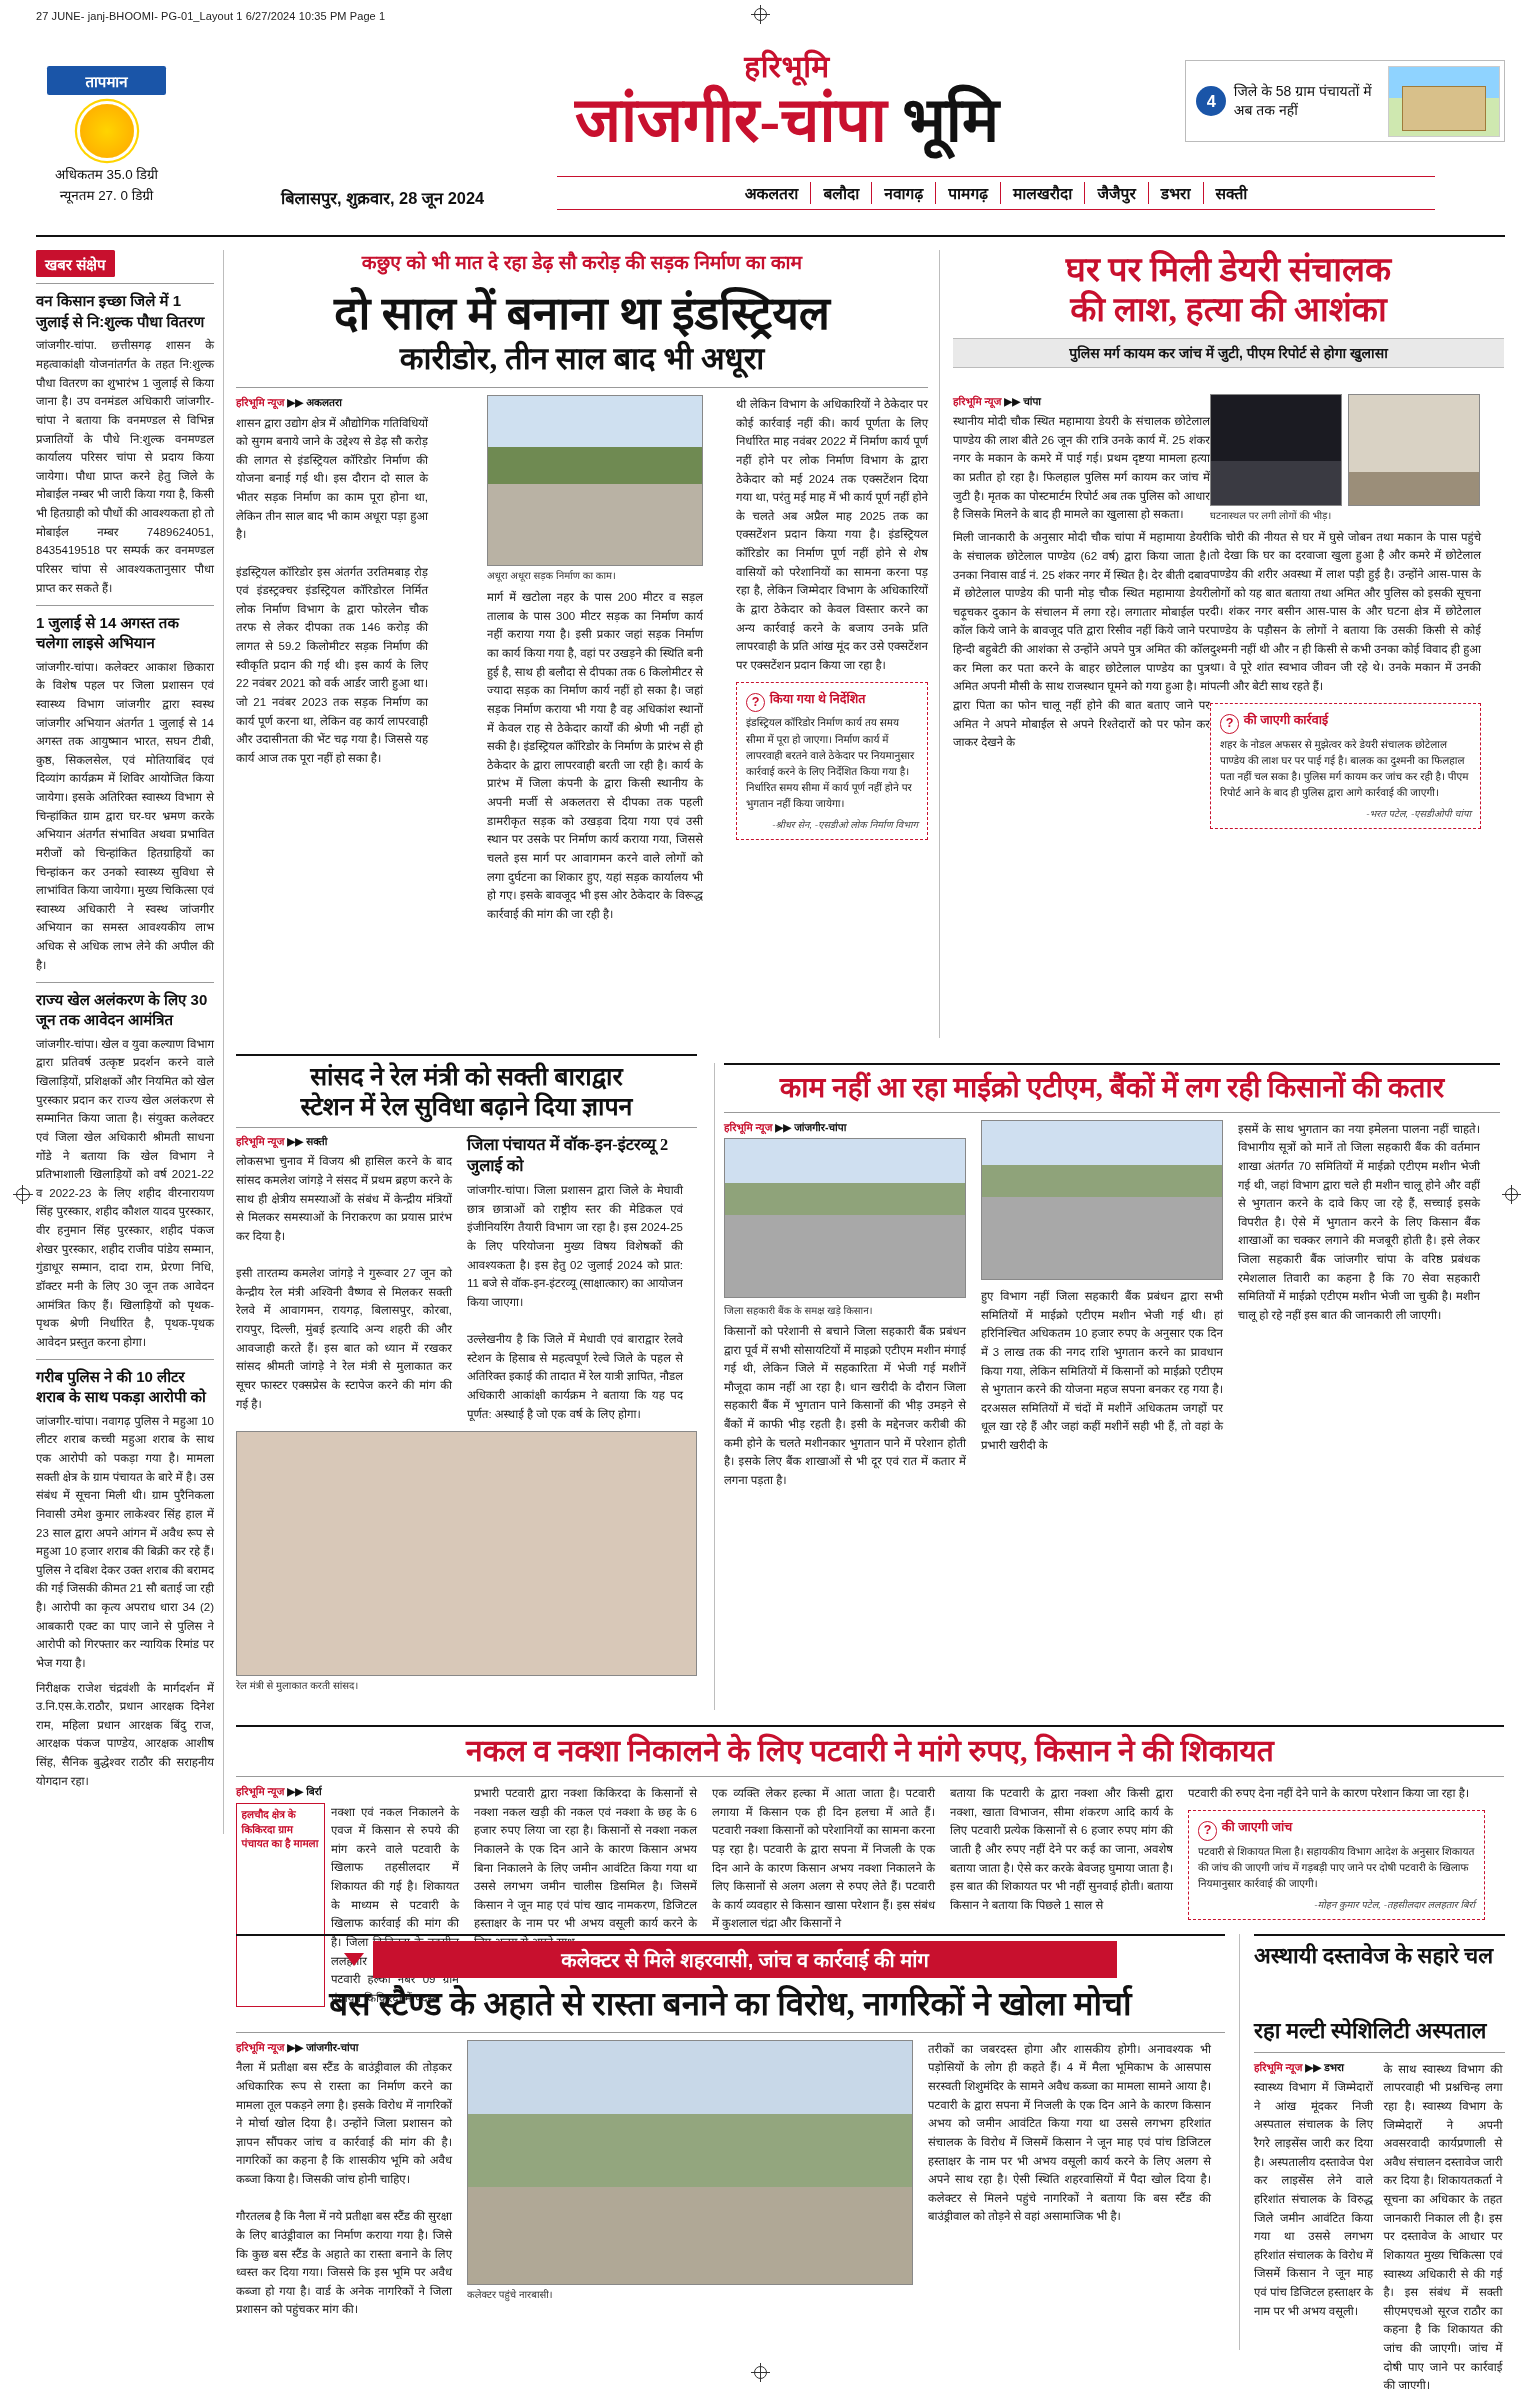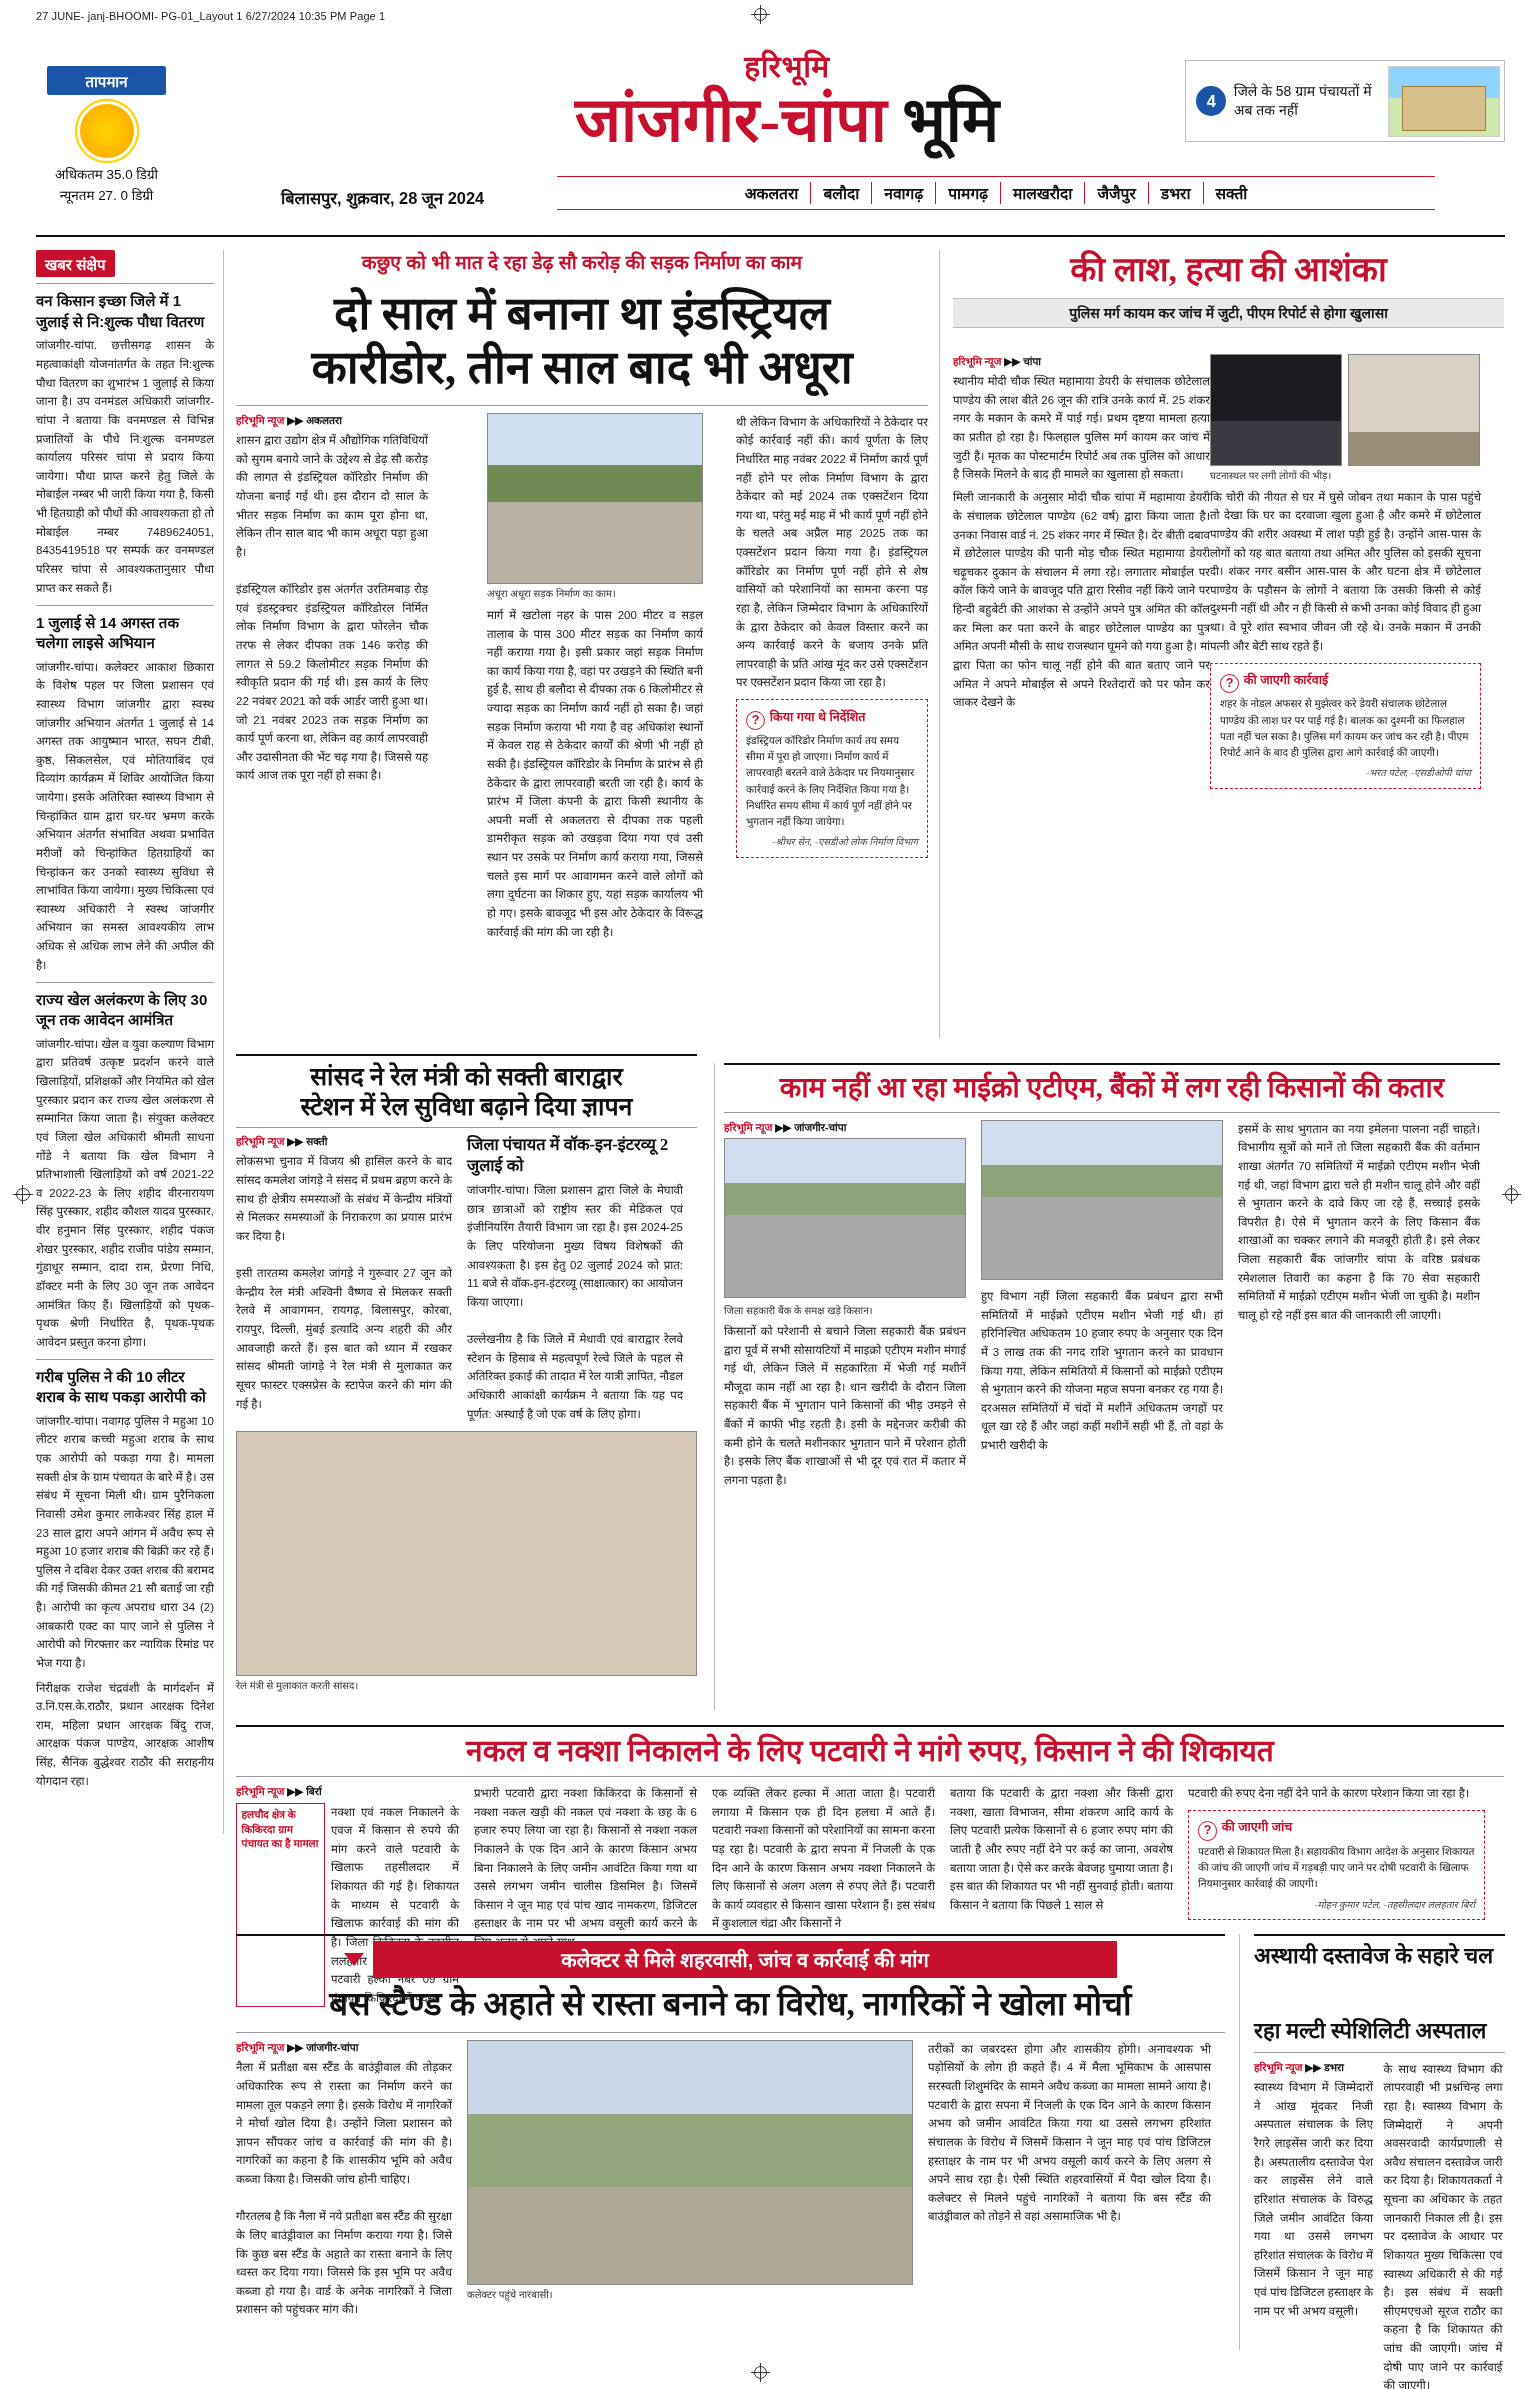--- a/index.html
+++ b/index.html
@@ -240,21 +240,21 @@
     <div class="sb-title">गरीब पुलिस ने की 10 लीटर शराब के साथ पकड़ा आरोपी को</div>
     <div class="body-text">जांजगीर-चांपा। नवागढ़ पुलिस ने महुआ 10 लीटर शराब कच्ची महुआ शराब के साथ एक आरोपी को पकड़ा गया है। मामला सक्ती क्षेत्र के ग्राम पंचायत के बारे में है। उस संबंध में सूचना मिली थी। ग्राम पुरैनिकला निवासी उमेश कुमार लाकेश्वर सिंह हाल में 23 साल द्वारा अपने आंगन में अवैध रूप से महुआ 10 हजार शराब की बिक्री कर रहे हैं। पुलिस ने दबिश देकर उक्त शराब की बरामद की गई जिसकी कीमत 21 सौ बताई जा रही है। आरोपी का कृत्य अपराध धारा 34 (2) आबकारी एक्ट का पाए जाने से पुलिस ने आरोपी को गिरफ्तार कर न्यायिक रिमांड पर भेज गया है।</div>
     <div class="body-text" style="margin-top:6px;">निरीक्षक राजेश चंद्रवंशी के मार्गदर्शन में उ.नि.एस.के.राठौर, प्रधान आरक्षक दिनेश राम, महिला प्रधान आरक्षक बिंदु राज, आरक्षक पंकज पाण्डेय, आरक्षक आशीष सिंह, सैनिक बुद्धेश्वर राठौर की सराहनीय योगदान रहा।</div>
   </div>
 
   <div class="col-divider" style="left:223px; top:250px; height:1584px;"></div>
 
   <div class="col" style="left:236px; top:250px; width:692px;">
     <div class="kicker" style="text-align:center;">कछुए को भी मात दे रहा डेढ़ सौ करोड़ की सड़क निर्माण का काम</div>
     <div class="headline" style="font-size:46px; text-align:center; margin-top:12px;">दो साल में बनाना था इंडस्ट्रियल</div>
-    <div class="headline" style="font-size:46px; text-align:center;">कारीडोर, तीन साल बाद भी अधूरा</div>
+    <div class="headline" style="font-size:31px; text-align:center;">कारीडोर, तीन साल बाद भी अधूरा</div>
     <div class="hr-thin" style="margin:9px 0 7.4px;"></div>
 
     <div style="display:flex; gap:33px;">
       <div style="width:216px;">
         <div class="byline">
           <span>हरिभूमि न्यूज</span>
           <span style="color:#111;">▶▶</span>
           <span class="loc">अकलतरा</span>
         </div>
         <div class="body-text" style="white-space:pre-line;">शासन द्वारा उद्योग क्षेत्र में औद्योगिक गतिविधियों को सुगम बनाये जाने के उद्देश्य से डेढ़ सौ करोड़ की लागत से इंडस्ट्रियल कॉरिडोर निर्माण की योजना बनाई गई थी। इस दौरान दो साल के भीतर सड़क निर्माण का काम पूरा होना था, लेकिन तीन साल बाद भी काम अधूरा पड़ा हुआ है।
@@ -275,20 +275,21 @@
           <div>इंडस्ट्रियल कॉरिडोर निर्माण कार्य तय समय सीमा में पूरा हो जाएगा। निर्माण कार्य में लापरवाही बरतने वाले ठेकेदार पर नियमानुसार कार्रवाई करने के लिए निर्देशित किया गया है। निर्धारित समय सीमा में कार्य पूर्ण नहीं होने पर भुगतान नहीं किया जायेगा।</div>
           <div class="note-sign">-श्रीधर सेन, -एसडीओ लोक निर्माण विभाग</div>
         </div>
       </div>
     </div>
   </div>
 
   <div class="col-divider" style="left:939px; top:250px; height:788px;"></div>
 
   <div class="col" style="left:953px; top:250px; width:551px;">
+    <div class="headline" style="font-size:34px; text-align:center; color:#c8102e;">घर पर मिली डेयरी संचालक</div>
     <div class="headline" style="font-size:34px; text-align:center; color:#c8102e;">की लाश, हत्या की आशंका</div>
     <div class="grayband" style="margin-top:7.4px;">पुलिस मर्ग कायम कर जांच में जुटी, पीएम रिपोर्ट से होगा खुलासा</div>
 
     <div style="display:flex; margin-top:26px;">
       <div style="width:257px;">
         <div class="byline">
           <span>हरिभूमि न्यूज</span>
           <span style="color:#111;">▶▶</span>
           <span class="loc">चांपा</span>
         </div>

